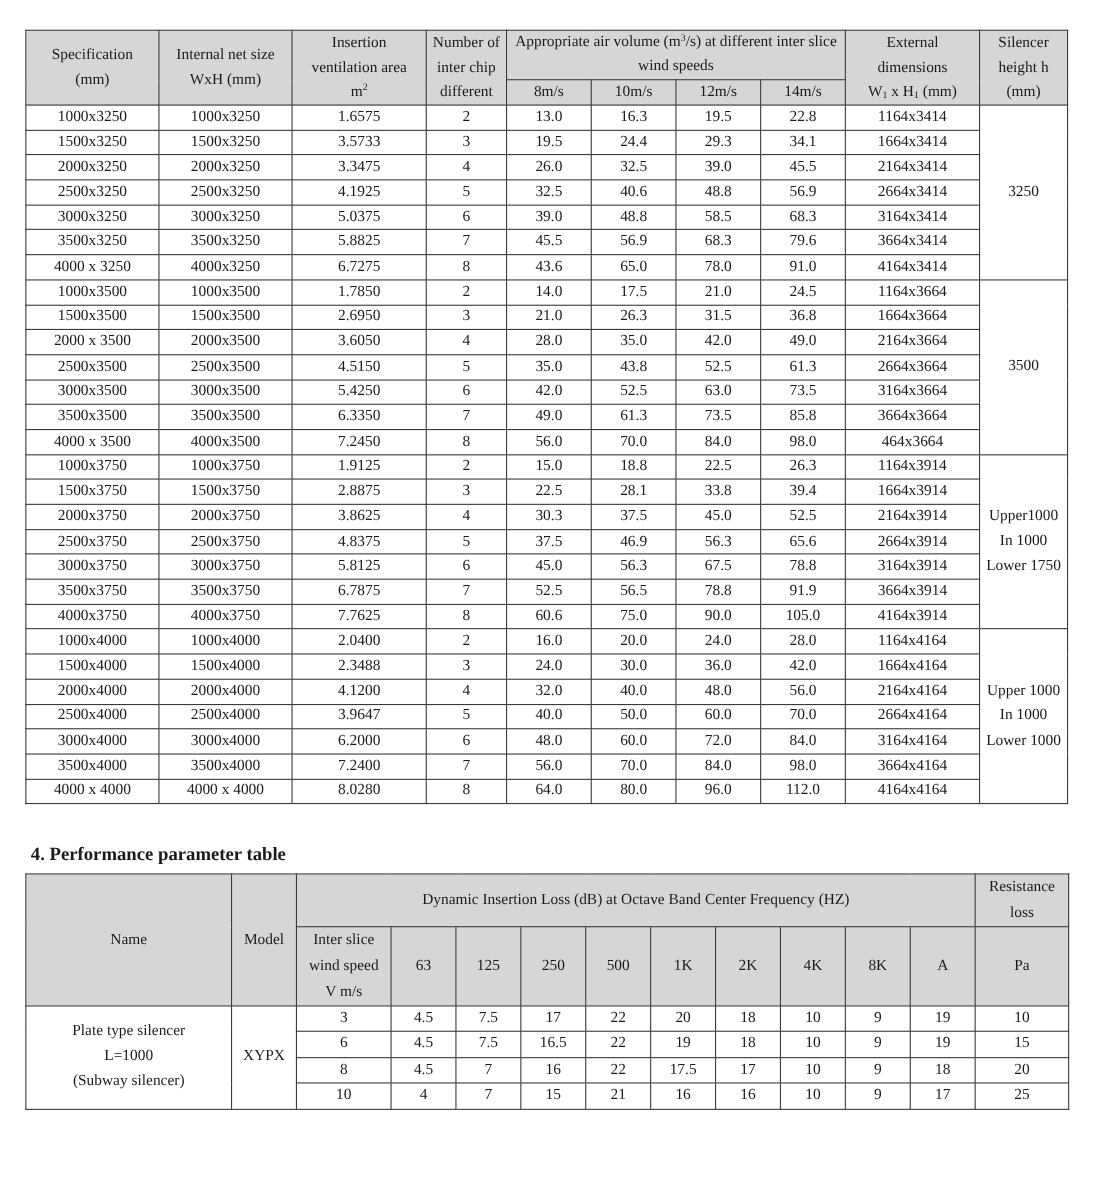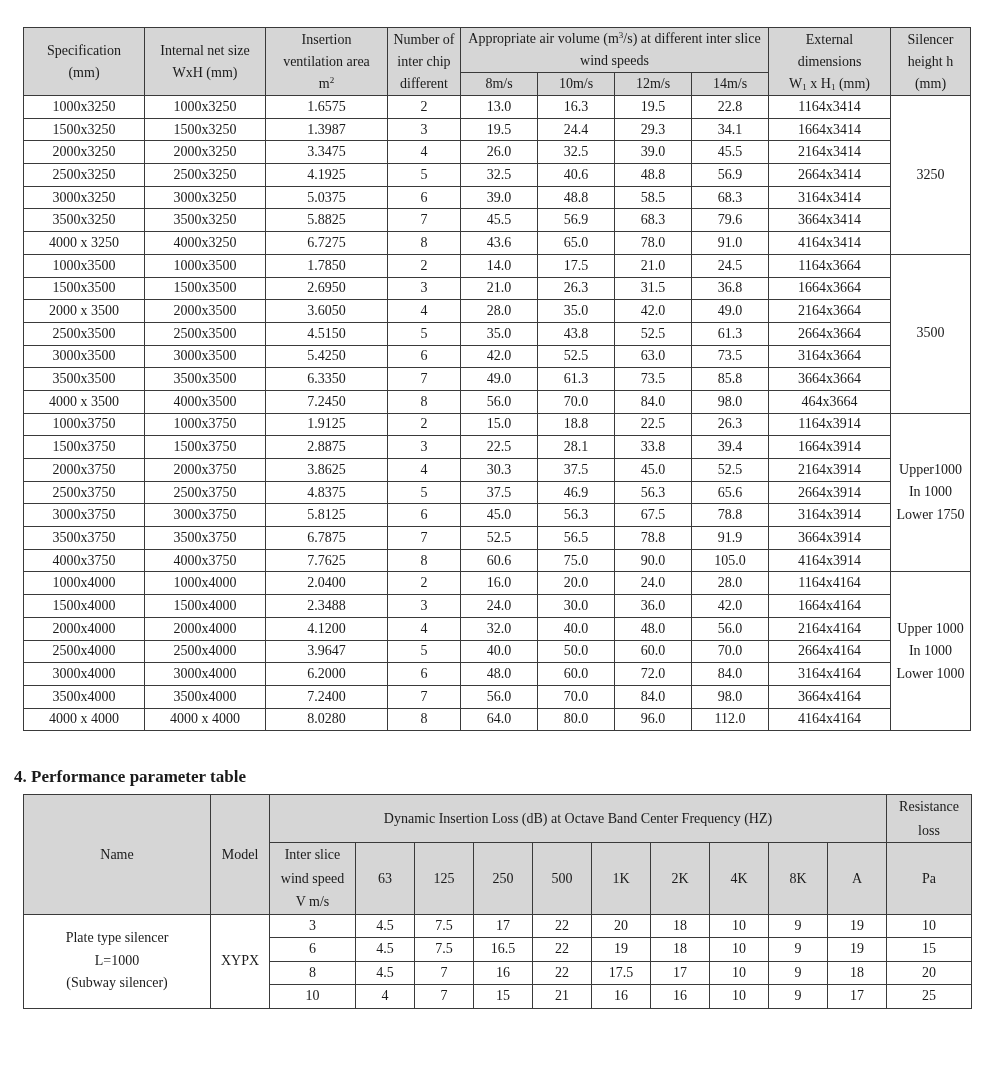--- a/index.html
+++ b/index.html
@@ -6,21 +6,21 @@
   body { width: 1000px; height: 1079px; position: relative; font-family: "Liberation Serif", "DejaVu Serif", serif; color: #1a1a1a; overflow: hidden; }
   table { border-collapse: collapse; table-layout: fixed; position: absolute; }
   td, th { border: 1.5px solid #3a3a3a; text-align: center; vertical-align: middle; font-weight: normal; padding: 0; font-size: 14px; }
   .hdr { background: #d6d6d6; line-height: 22px; }
   #t1 { left: 23px; top: 27px; width: 947px; }
   #t1 td { height: 21.7px; line-height: 20px; }
   #t1 .hdr { line-height: 22px; }
   #t2 { left: 23px; top: 794px; width: 947px; }
   #t2 td { height: 22.5px; line-height: 20px; }
   #t2 .hdr { line-height: 23.5px; }
-  .section-title { position: absolute; left: 14px; top: 767px; font-size: 17px; font-weight: bold; margin: 0; }
+  .section-title { position: absolute; left: 28px; top: 767px; font-size: 17px; font-weight: bold; margin: 0; }
   sup { font-size: 9px; vertical-align: 5px; line-height: 0; }
   sub { font-size: 9px; vertical-align: -2px; line-height: 0; }
   .ml { line-height: 22.5px !important; }
 </style>
 </head>
 <body>
 
 <table id="t1">
   <colgroup>
     <col style="width:121px">
@@ -84,21 +84,21 @@
         <td>13.0</td>
         <td>16.3</td>
         <td>19.5</td>
         <td>22.8</td>
         <td>1164x3414</td>
         <td rowspan="7" class="ml"><span>3250</span></td>
       </tr>
       <tr>
         <td>1500x3250</td>
         <td>1500x3250</td>
-        <td>1.3987</td>
+        <td>3.5733</td>
         <td>3</td>
         <td>19.5</td>
         <td>24.4</td>
         <td>29.3</td>
         <td>34.1</td>
         <td>1664x3414</td>
       </tr>
       <tr>
         <td>2000x3250</td>
         <td>2000x3250</td>

